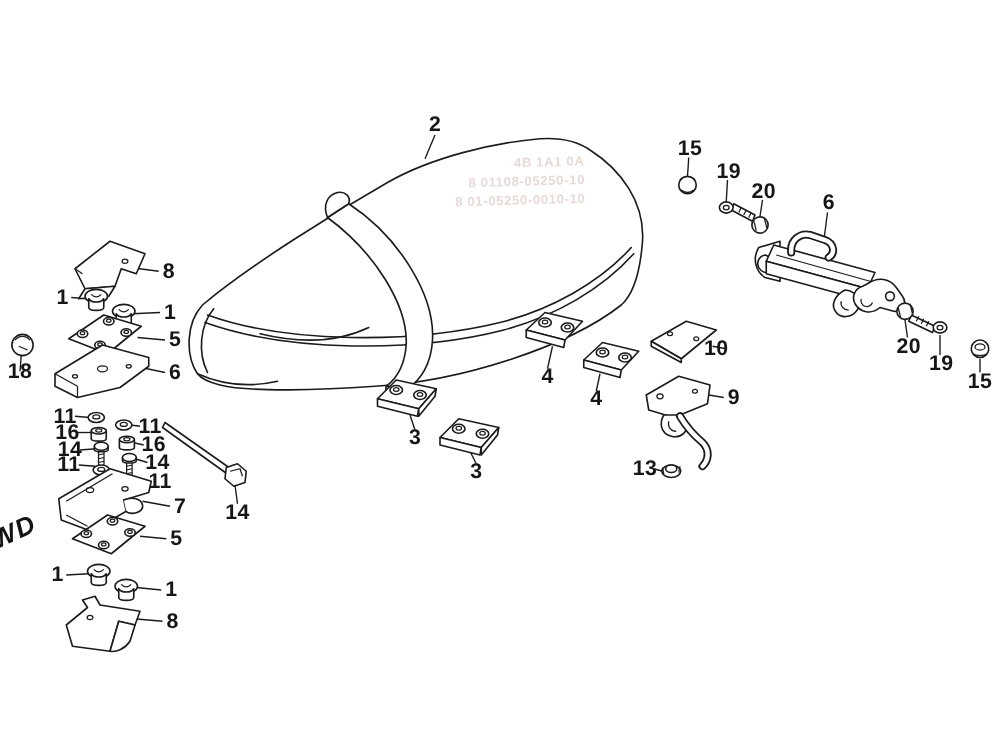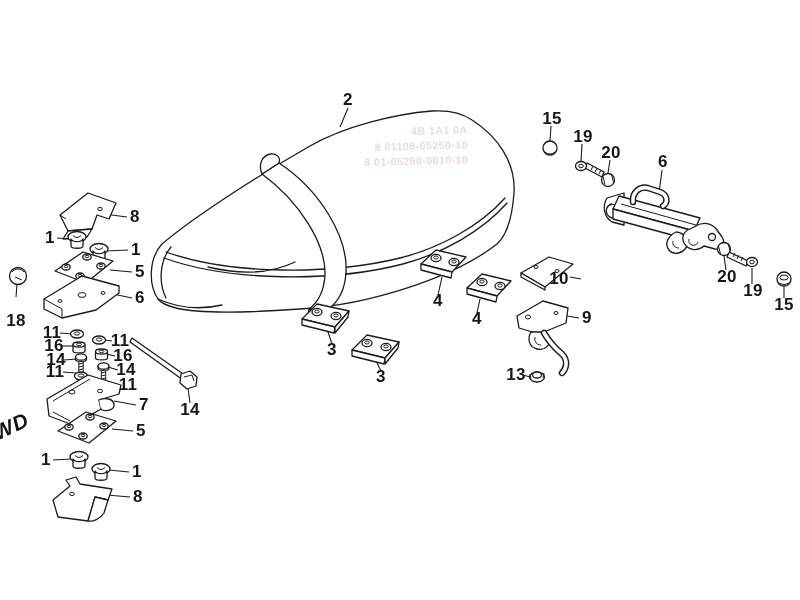--- a/index.html
+++ b/index.html
@@ -346,40 +346,40 @@
 
 
   <div id="fwd">FWD</div>
 
   <div class="callout" style="left:348px;top:100px">2</div>
   <div class="callout" style="left:135px;top:217px">8</div>
   <div class="callout" style="left:50px;top:238px">1</div>
   <div class="callout" style="left:136px;top:250px">1</div>
   <div class="callout" style="left:140px;top:272px">5</div>
   <div class="callout" style="left:140px;top:298px">6</div>
-  <div class="callout" style="left:16px;top:321px">18</div>
+  <div class="callout" style="left:16px;top:297px">18</div>
   <div class="callout" style="left:52px;top:333px">11</div>
   <div class="callout" style="left:54px;top:346px">16</div>
   <div class="callout" style="left:56px;top:360px">14</div>
   <div class="callout" style="left:55px;top:372px">11</div>
   <div class="callout" style="left:120px;top:341px">11</div>
   <div class="callout" style="left:123px;top:356px">16</div>
   <div class="callout" style="left:126px;top:370px">14</div>
   <div class="callout" style="left:128px;top:385px">11</div>
   <div class="callout" style="left:144px;top:405px">7</div>
   <div class="callout" style="left:190px;top:410px">14</div>
   <div class="callout" style="left:141px;top:431px">5</div>
   <div class="callout" style="left:46px;top:460px">1</div>
   <div class="callout" style="left:137px;top:472px">1</div>
   <div class="callout" style="left:138px;top:497px">8</div>
   <div class="callout" style="left:332px;top:350px">3</div>
   <div class="callout" style="left:381px;top:377px">3</div>
   <div class="callout" style="left:438px;top:301px">4</div>
   <div class="callout" style="left:477px;top:319px">4</div>
-  <div class="callout" style="left:559px;top:279px">10</div>
+  <div class="callout" style="left:573px;top:279px">10</div>
   <div class="callout" style="left:587px;top:318px">9</div>
   <div class="callout" style="left:516px;top:375px">13</div>
   <div class="callout" style="left:552px;top:119px">15</div>
   <div class="callout" style="left:583px;top:137px">19</div>
   <div class="callout" style="left:611px;top:153px">20</div>
   <div class="callout" style="left:663px;top:162px">6</div>
   <div class="callout" style="left:727px;top:277px">20</div>
   <div class="callout" style="left:753px;top:291px">19</div>
   <div class="callout" style="left:784px;top:305px">15</div>
 

